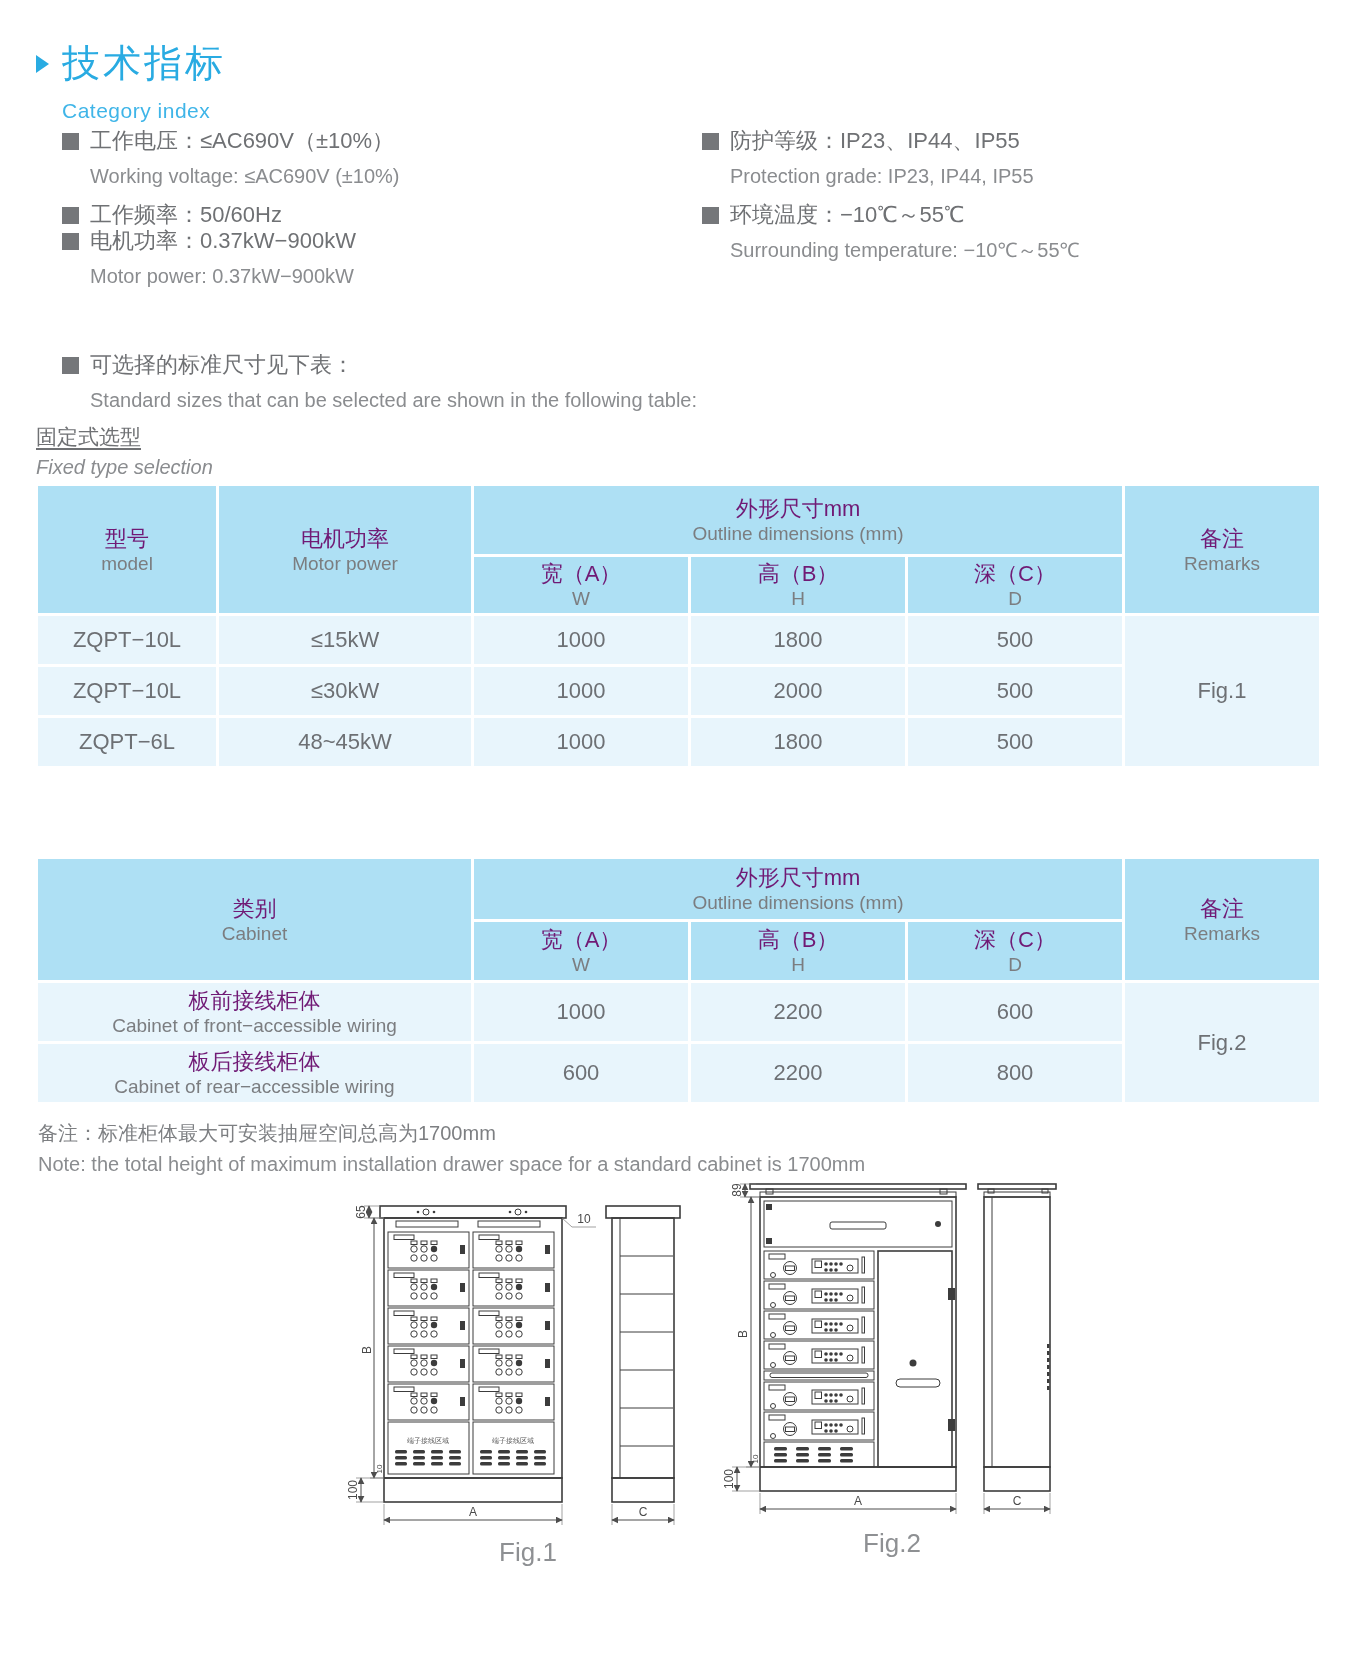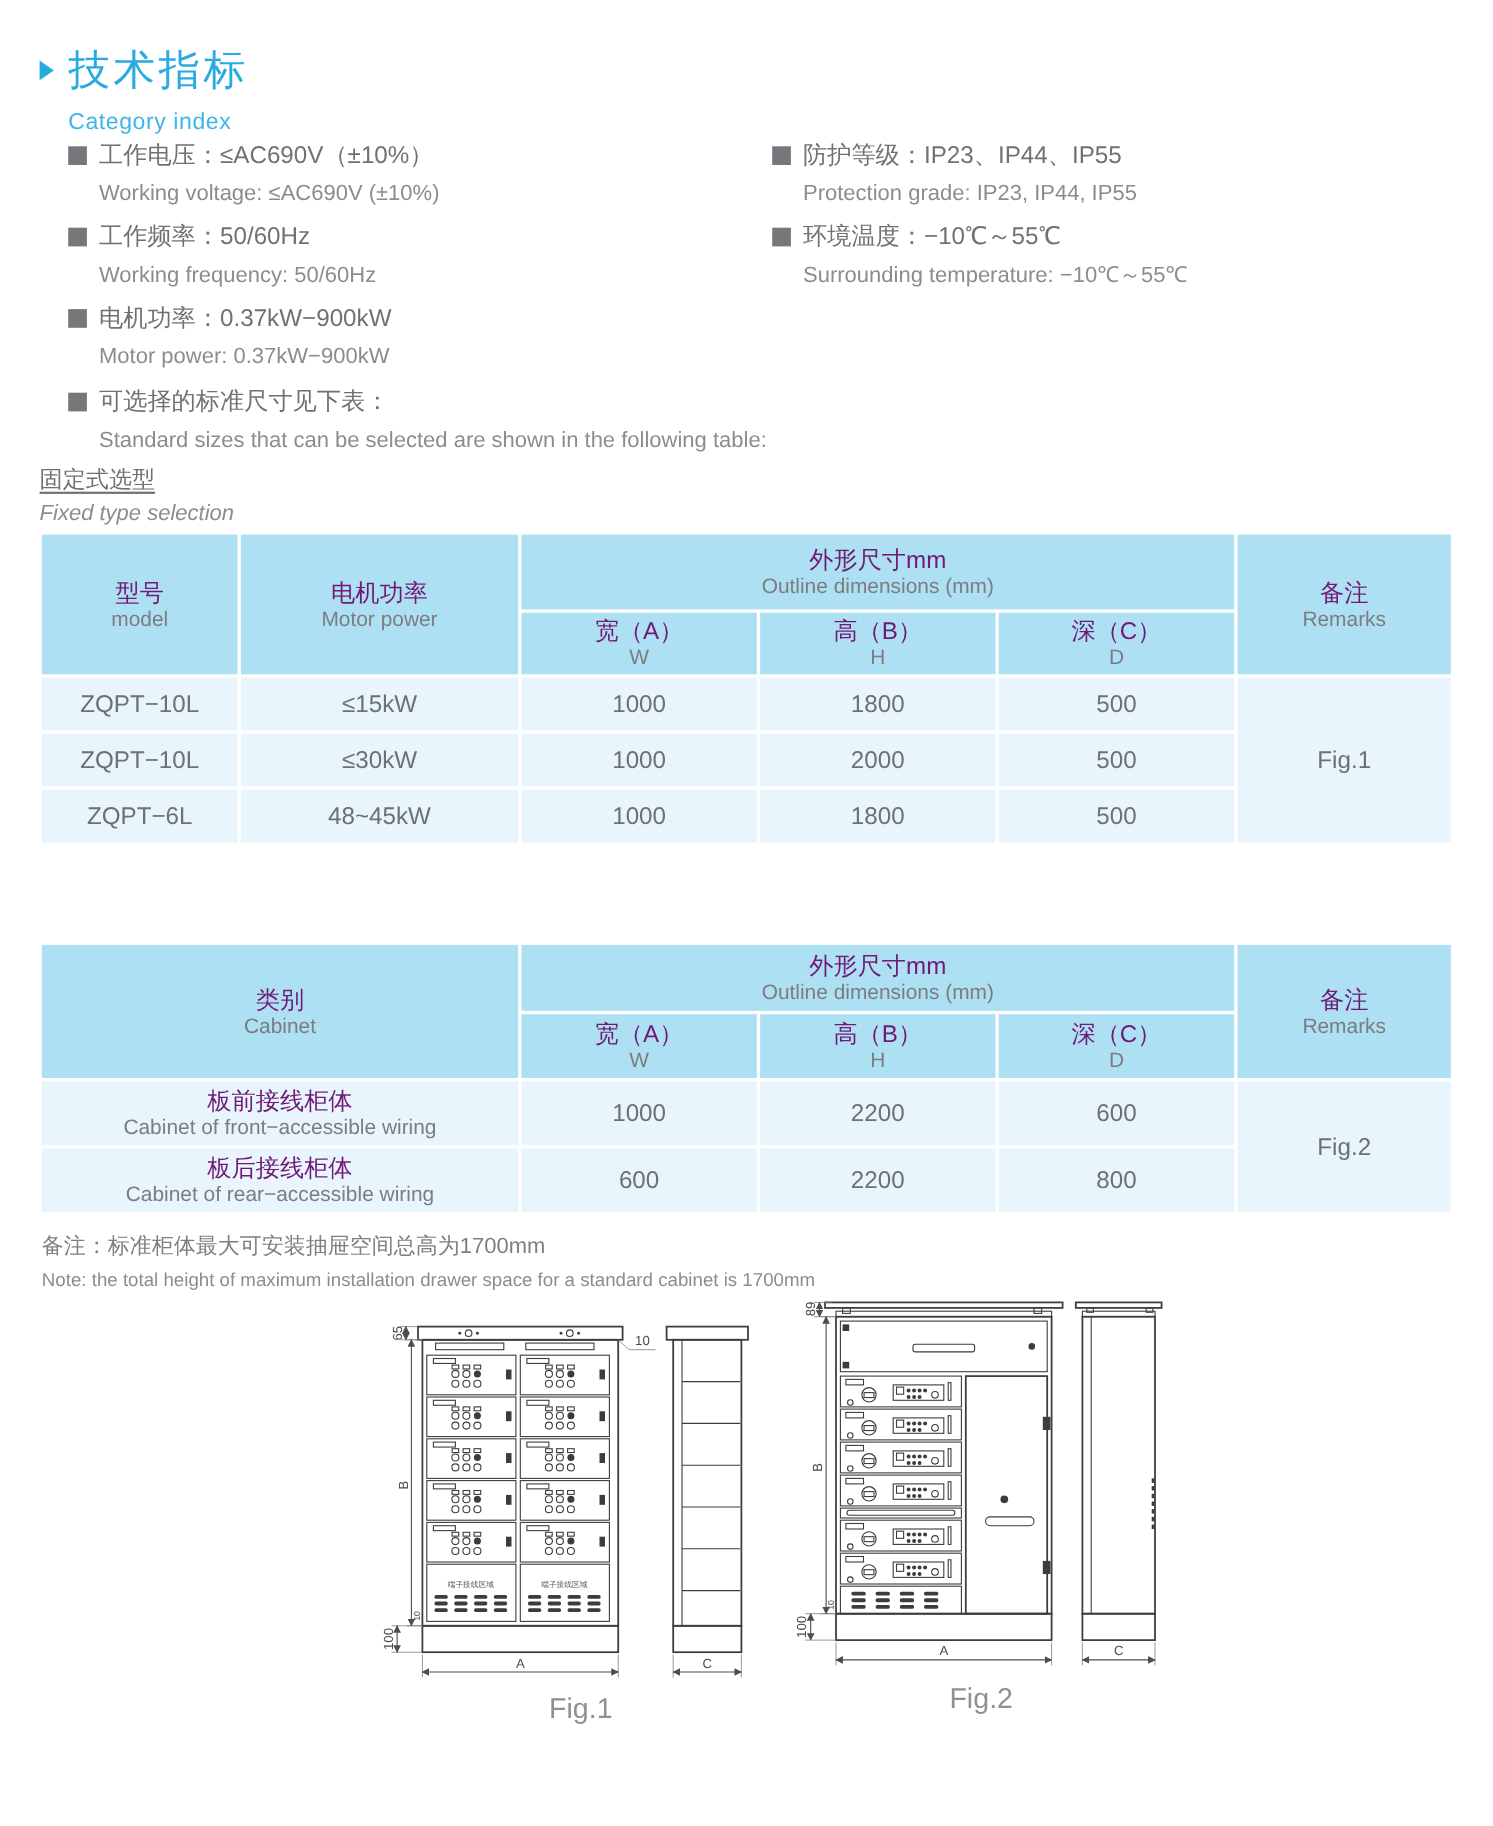--- a/index.html
+++ b/index.html
@@ -38,21 +38,21 @@
   .spec-table td{background:#e8f5fc;}
   .cz{font-size:22px;color:#701a75;line-height:27px;}
   .ce{font-size:19px;color:#7b7d80;line-height:23px;}
   .cv{font-size:22px;color:#6d7074;}
   tr.hr1{height:68px;} tr.hr2{height:56px;}
   .t1 tr.br{height:48px;} .t2 tr.br{height:58px;} .t2 tr.hr1{height:60px;} .t2 tr.hr2{height:58px;}
 
   
   .note{position:absolute;left:38px;top:1120px;}
   .note-zh{font-size:20px;color:#7d7f82;line-height:26px;}
-  .note-en{font-size:17px;color:#8a8c8f;line-height:26px;margin-top:5px;}
+  .note-en{font-size:20px;color:#8a8c8f;line-height:26px;margin-top:5px;}
 
   
   .figure{position:absolute;}
   #fig1{left:338px;top:1198px;width:380px;}
   #fig2{left:712px;top:1176px;width:360px;}
   .fig-caption{text-align:center;font-size:26px;color:#8e9093;margin-top:3px;}
   .fr{fill:none;stroke:#3c3c3c;stroke-width:1.6;}
   .ln{fill:none;stroke:#3c3c3c;stroke-width:1;}
   .dk{fill:#3c3c3c;stroke:none;}
   .dim{stroke:#4d4d4d;stroke-width:1;fill:none;}
@@ -80,21 +80,20 @@
           <span class="bullet"></span>
           <span>工作电压：≤AC690V（±10%）</span>
         </div>
       <div class="spec-en">Working voltage: ≤AC690V (±10%)</div>
     </div>
     <div class="spec-item">
       <div class="spec-zh">
           <span class="bullet"></span>
           <span>工作频率：50/60Hz</span>
         </div>
-      <div class="spec-en">Working frequency: 50/60Hz</div>
     </div>
     <div class="spec-item">
       <div class="spec-zh">
           <span class="bullet"></span>
           <span>电机功率：0.37kW−900kW</span>
         </div>
       <div class="spec-en">Motor power: 0.37kW−900kW</div>
     </div>
   </div>
 

